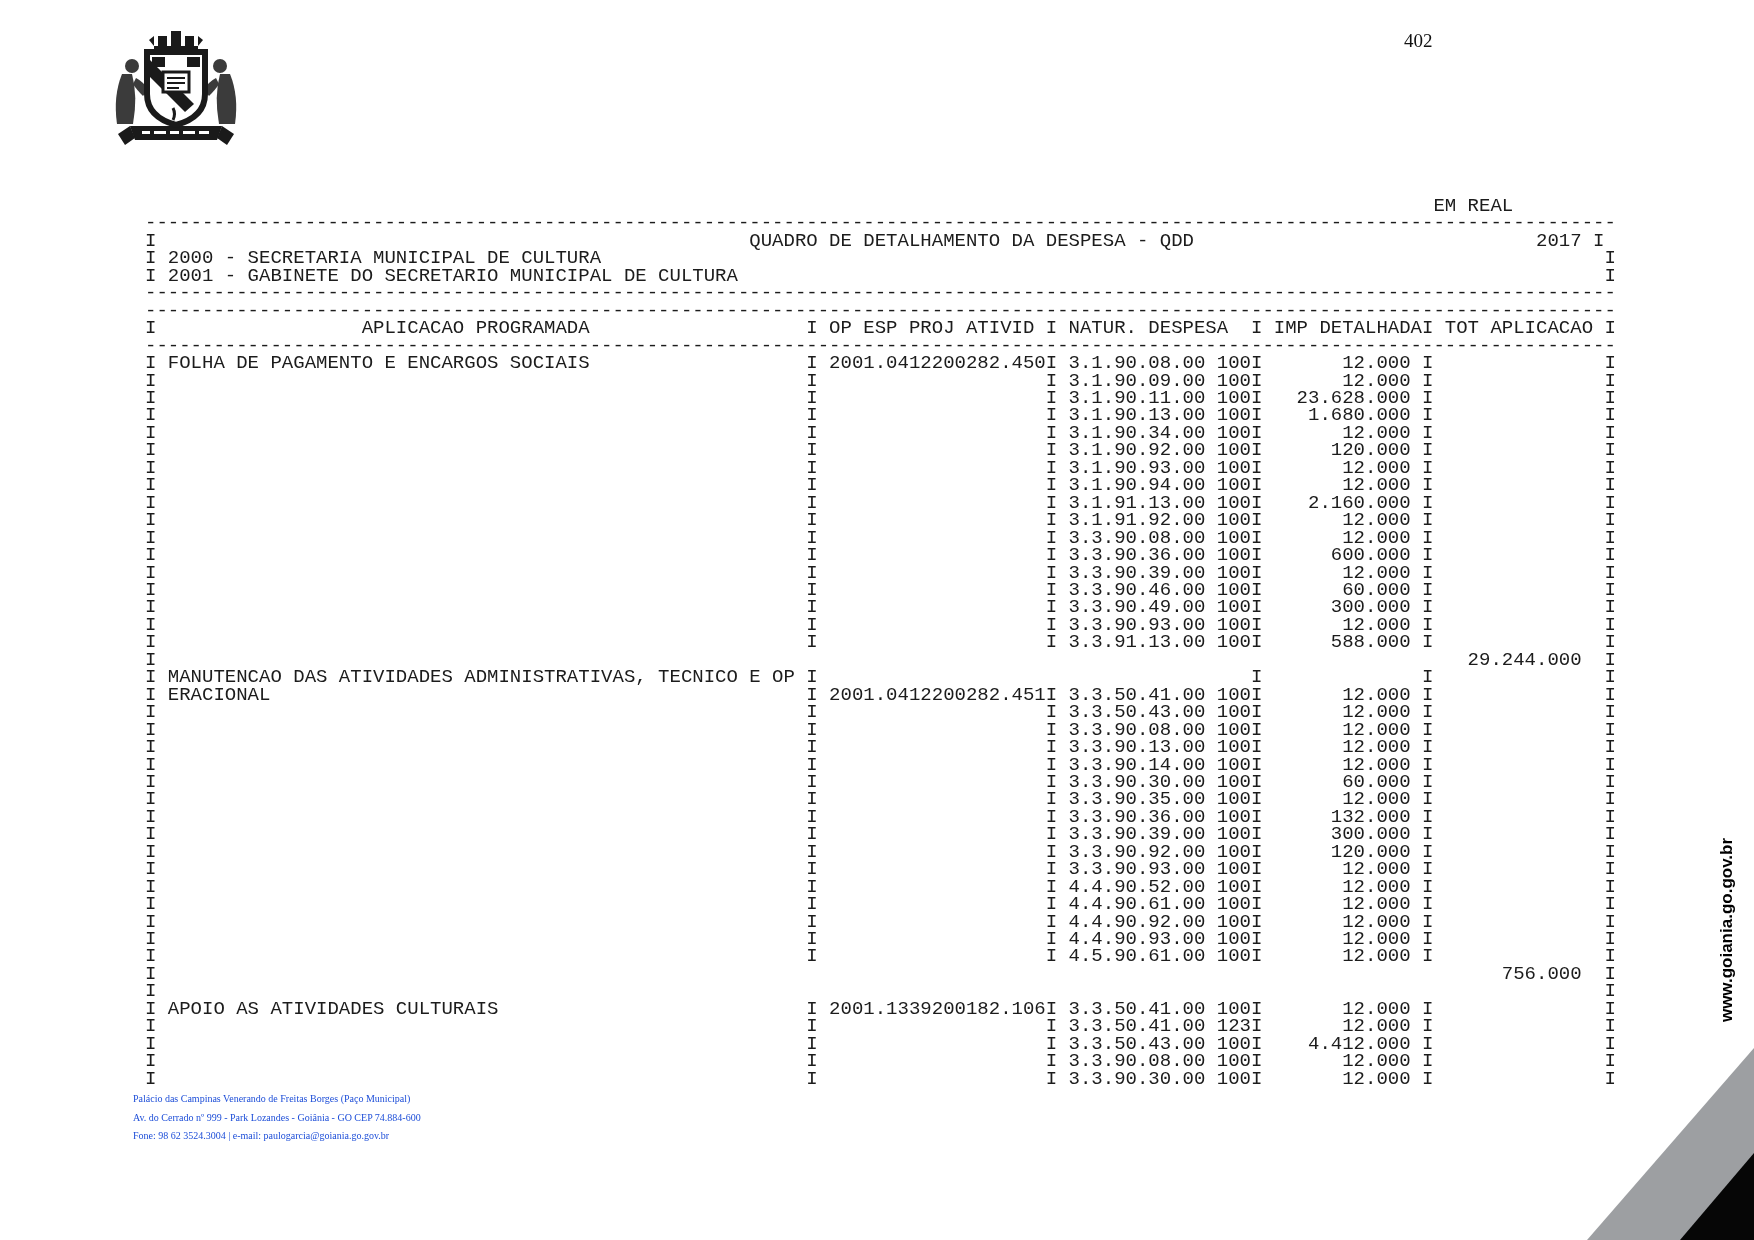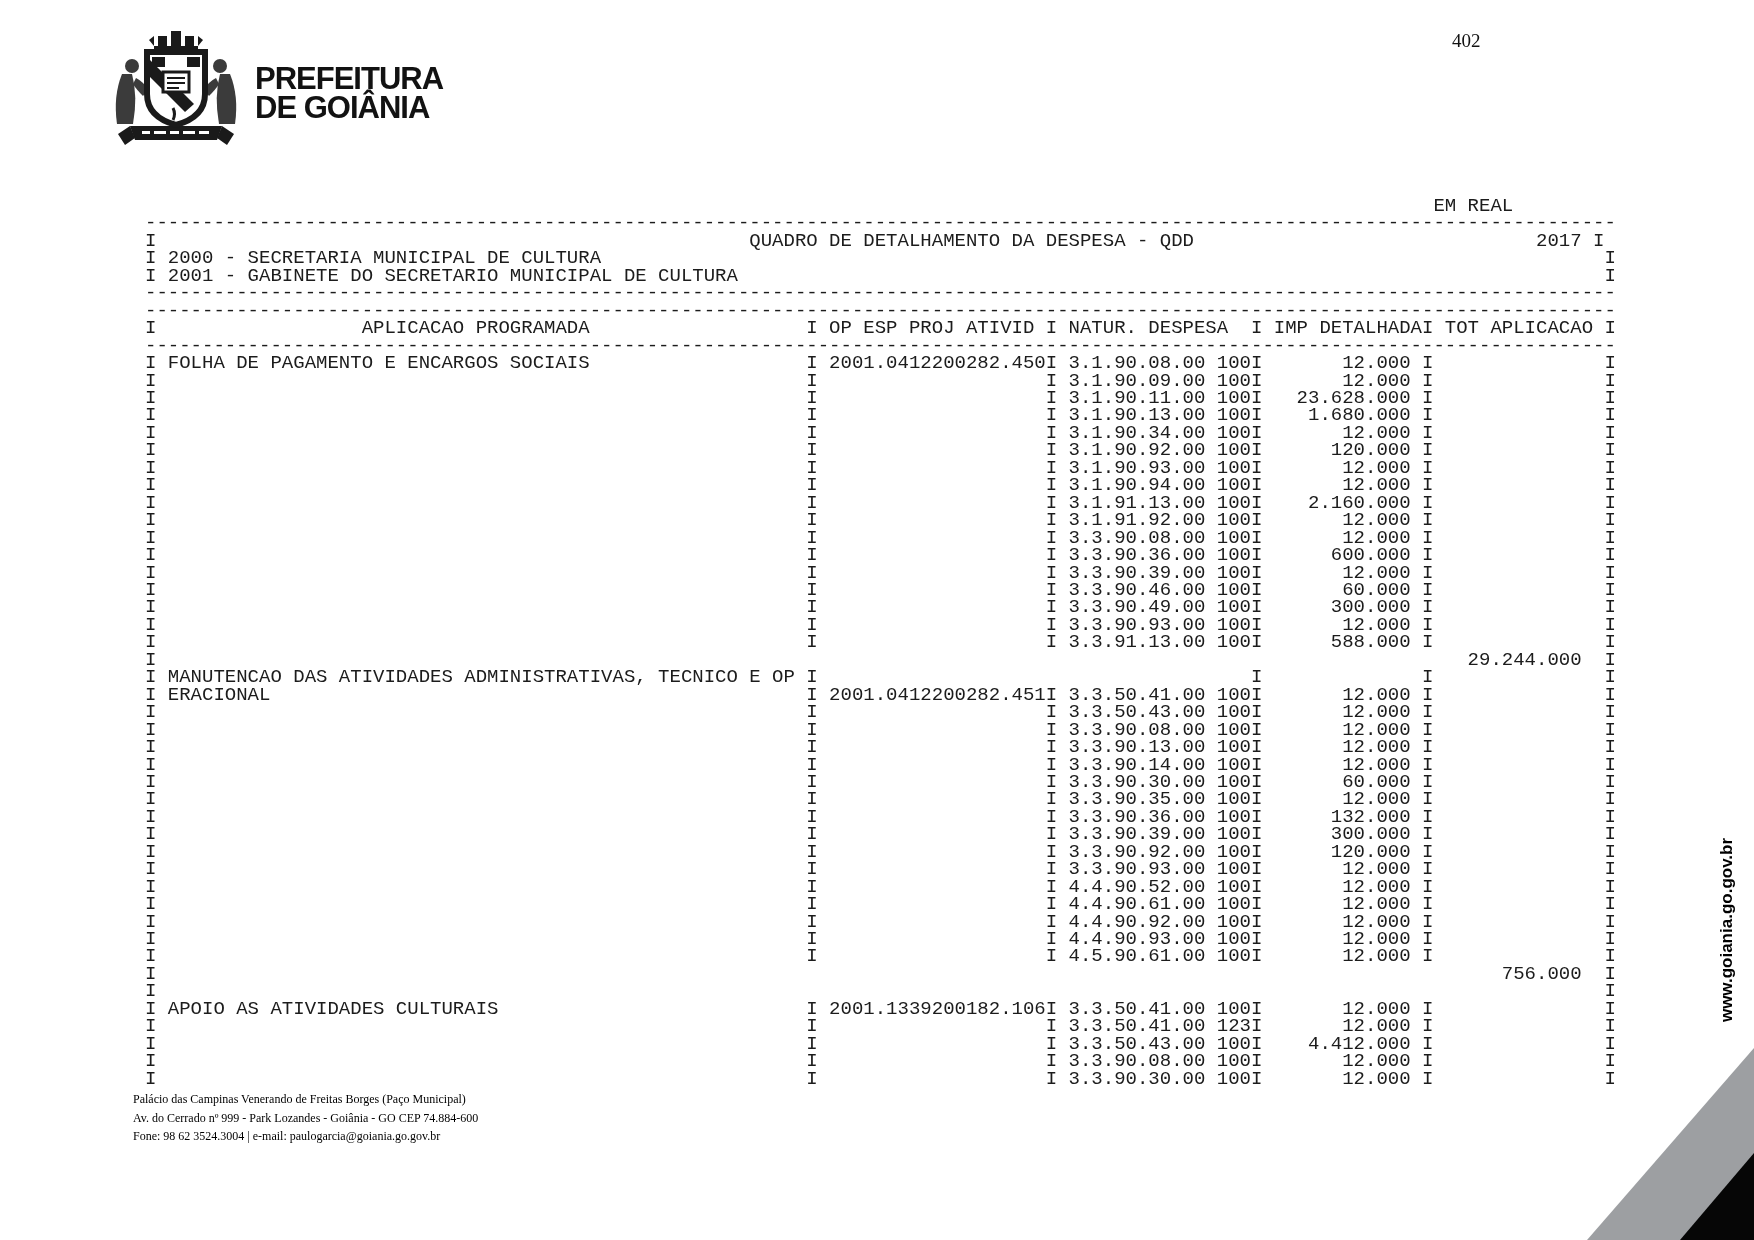--- a/index.html
+++ b/index.html
@@ -6,40 +6,40 @@
   html,body { width:1754px; height:1240px; }
   body {
     position:relative;
     background:#ffffff;
     overflow:hidden;
     font-family:"Liberation Sans", sans-serif;
   }
   .page-number {
     position:absolute; left:1404px; top:30px;
     font-family:"Liberation Serif", serif;
-    font-size:19px; color:#111;margin-left:48px;
+    font-size:19px; color:#111;
   }
   .logo-block { position:absolute; left:100px; top:24px; width:340px; height:135px; }
   .crest { position:absolute; left:0; top:2px; width:150px; height:132px; }
   .logo-text {
     position:absolute; left:155px; top:40px;
     font-family:"Liberation Sans", sans-serif;
     font-weight:700; font-size:31px; line-height:29px;
     letter-spacing:-1px; color:#121212;
   }
   .report {
     position:absolute; left:145px; top:198px;
     font-family:"Liberation Mono","DejaVu Sans Mono",monospace;
     font-size:19px; line-height:17.45px;
     color:#1c1c1c; white-space:pre;
   }
   .footer {
     position:absolute; left:133px; top:1090px;
     font-family:"Liberation Serif", serif;
-    font-size:12px; line-height:18.5px; color:#000000;
+    font-size:10px; line-height:18.5px; color:#1d4ed8;
   }
   .side-url {
     position:absolute; left:1727px; top:930px;
     transform:translate(-50%,-50%) rotate(-90deg);
     font-family:"Liberation Sans", sans-serif;
     font-weight:700; font-size:17px; color:#000;
     white-space:nowrap;
   }
   .corner-svg { position:absolute; left:1400px; top:1000px; width:354px; height:240px; }
 </style>
@@ -84,24 +84,20 @@
     </g>
 
     <g fill="#ffffff">
       <rect x="42" y="105" width="8" height="3"></rect>
       <rect x="54" y="105" width="12" height="3"></rect>
       <rect x="70" y="105" width="9" height="3"></rect>
       <rect x="83" y="105" width="12" height="3"></rect>
       <rect x="99" y="105" width="10" height="3"></rect>
     </g>
   </svg>
-  <div class="logo-text">
-    <div>PREFEITURA</div>
-    <div>DE GOIÂNIA</div>
-  </div>
 </div>
 
 <pre class="report">                                                                                                                 EM REAL
 ---------------------------------------------------------------------------------------------------------------------------------
 I                                                    QUADRO DE DETALHAMENTO DA DESPESA - QDD                              2017 I
 I 2000 - SECRETARIA MUNICIPAL DE CULTURA                                                                                        I
 I 2001 - GABINETE DO SECRETARIO MUNICIPAL DE CULTURA                                                                            I
 ---------------------------------------------------------------------------------------------------------------------------------
 ---------------------------------------------------------------------------------------------------------------------------------
 I                  APLICACAO PROGRAMADA                   I OP ESP PROJ ATIVID I NATUR. DESPESA  I IMP DETALHADAI TOT APLICACAO I

